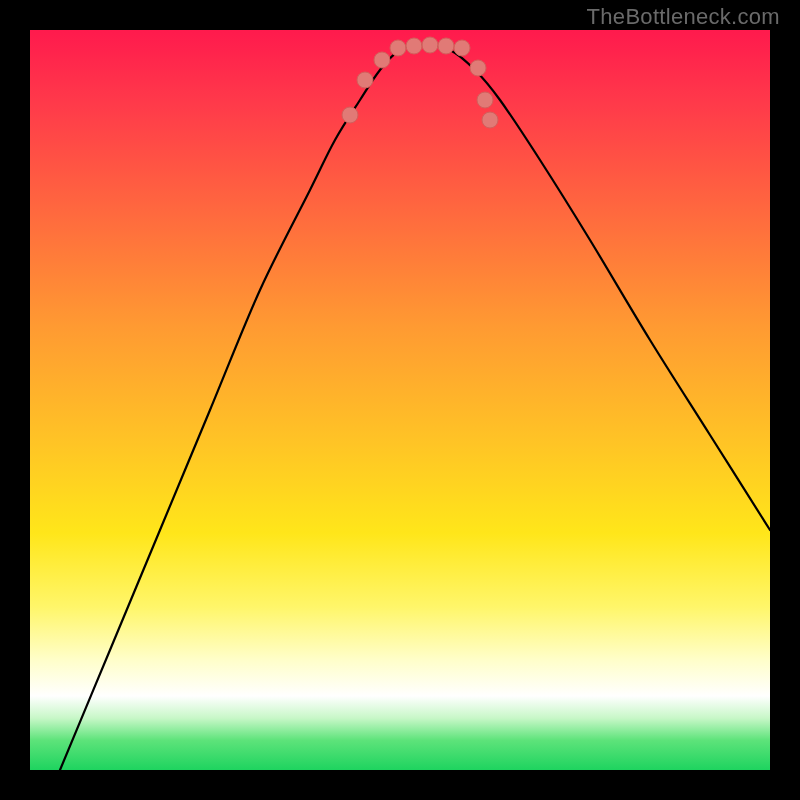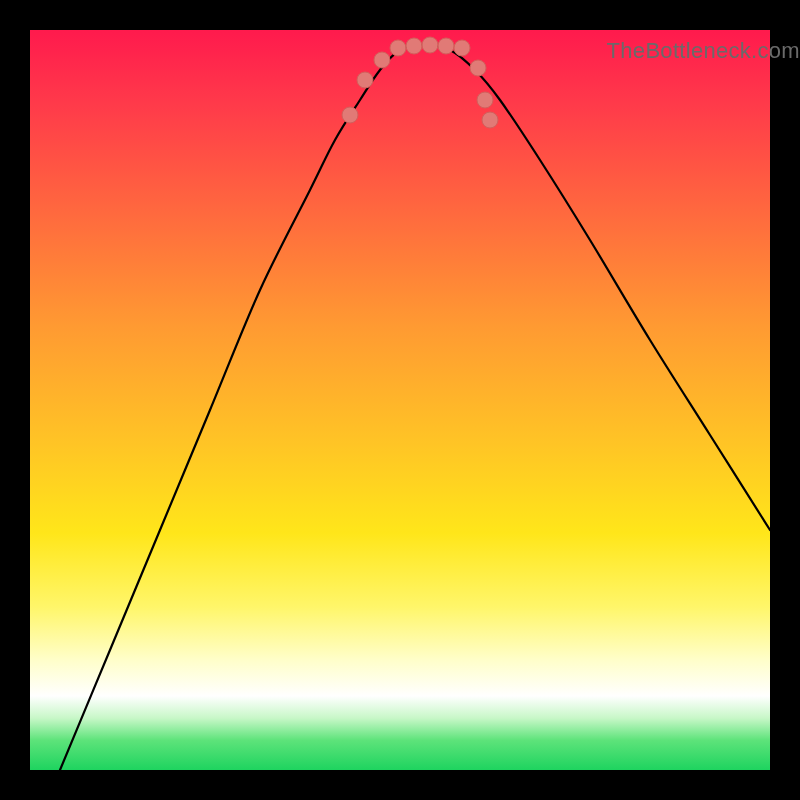--- a/index.html
+++ b/index.html
@@ -51,26 +51,25 @@
   .curve-svg {
     position: absolute;
     left: 0;
     top: 0;
     width: 100%;
     height: 100%;
   }
   .attribution {
     position: absolute;
     top: 4px;
-    right: 0;
+    right: 20px;
     color: #6a6a6a;
     font-size: 22px;
     font-weight: 500;
     letter-spacing: 0.3px;
-    margin-top: 34px;
   }
 </style>
 </head>
 <body>
 
 <div class="frame">
 
   <div class="plot-area">
     <div class="gradient-bg"></div>
 

